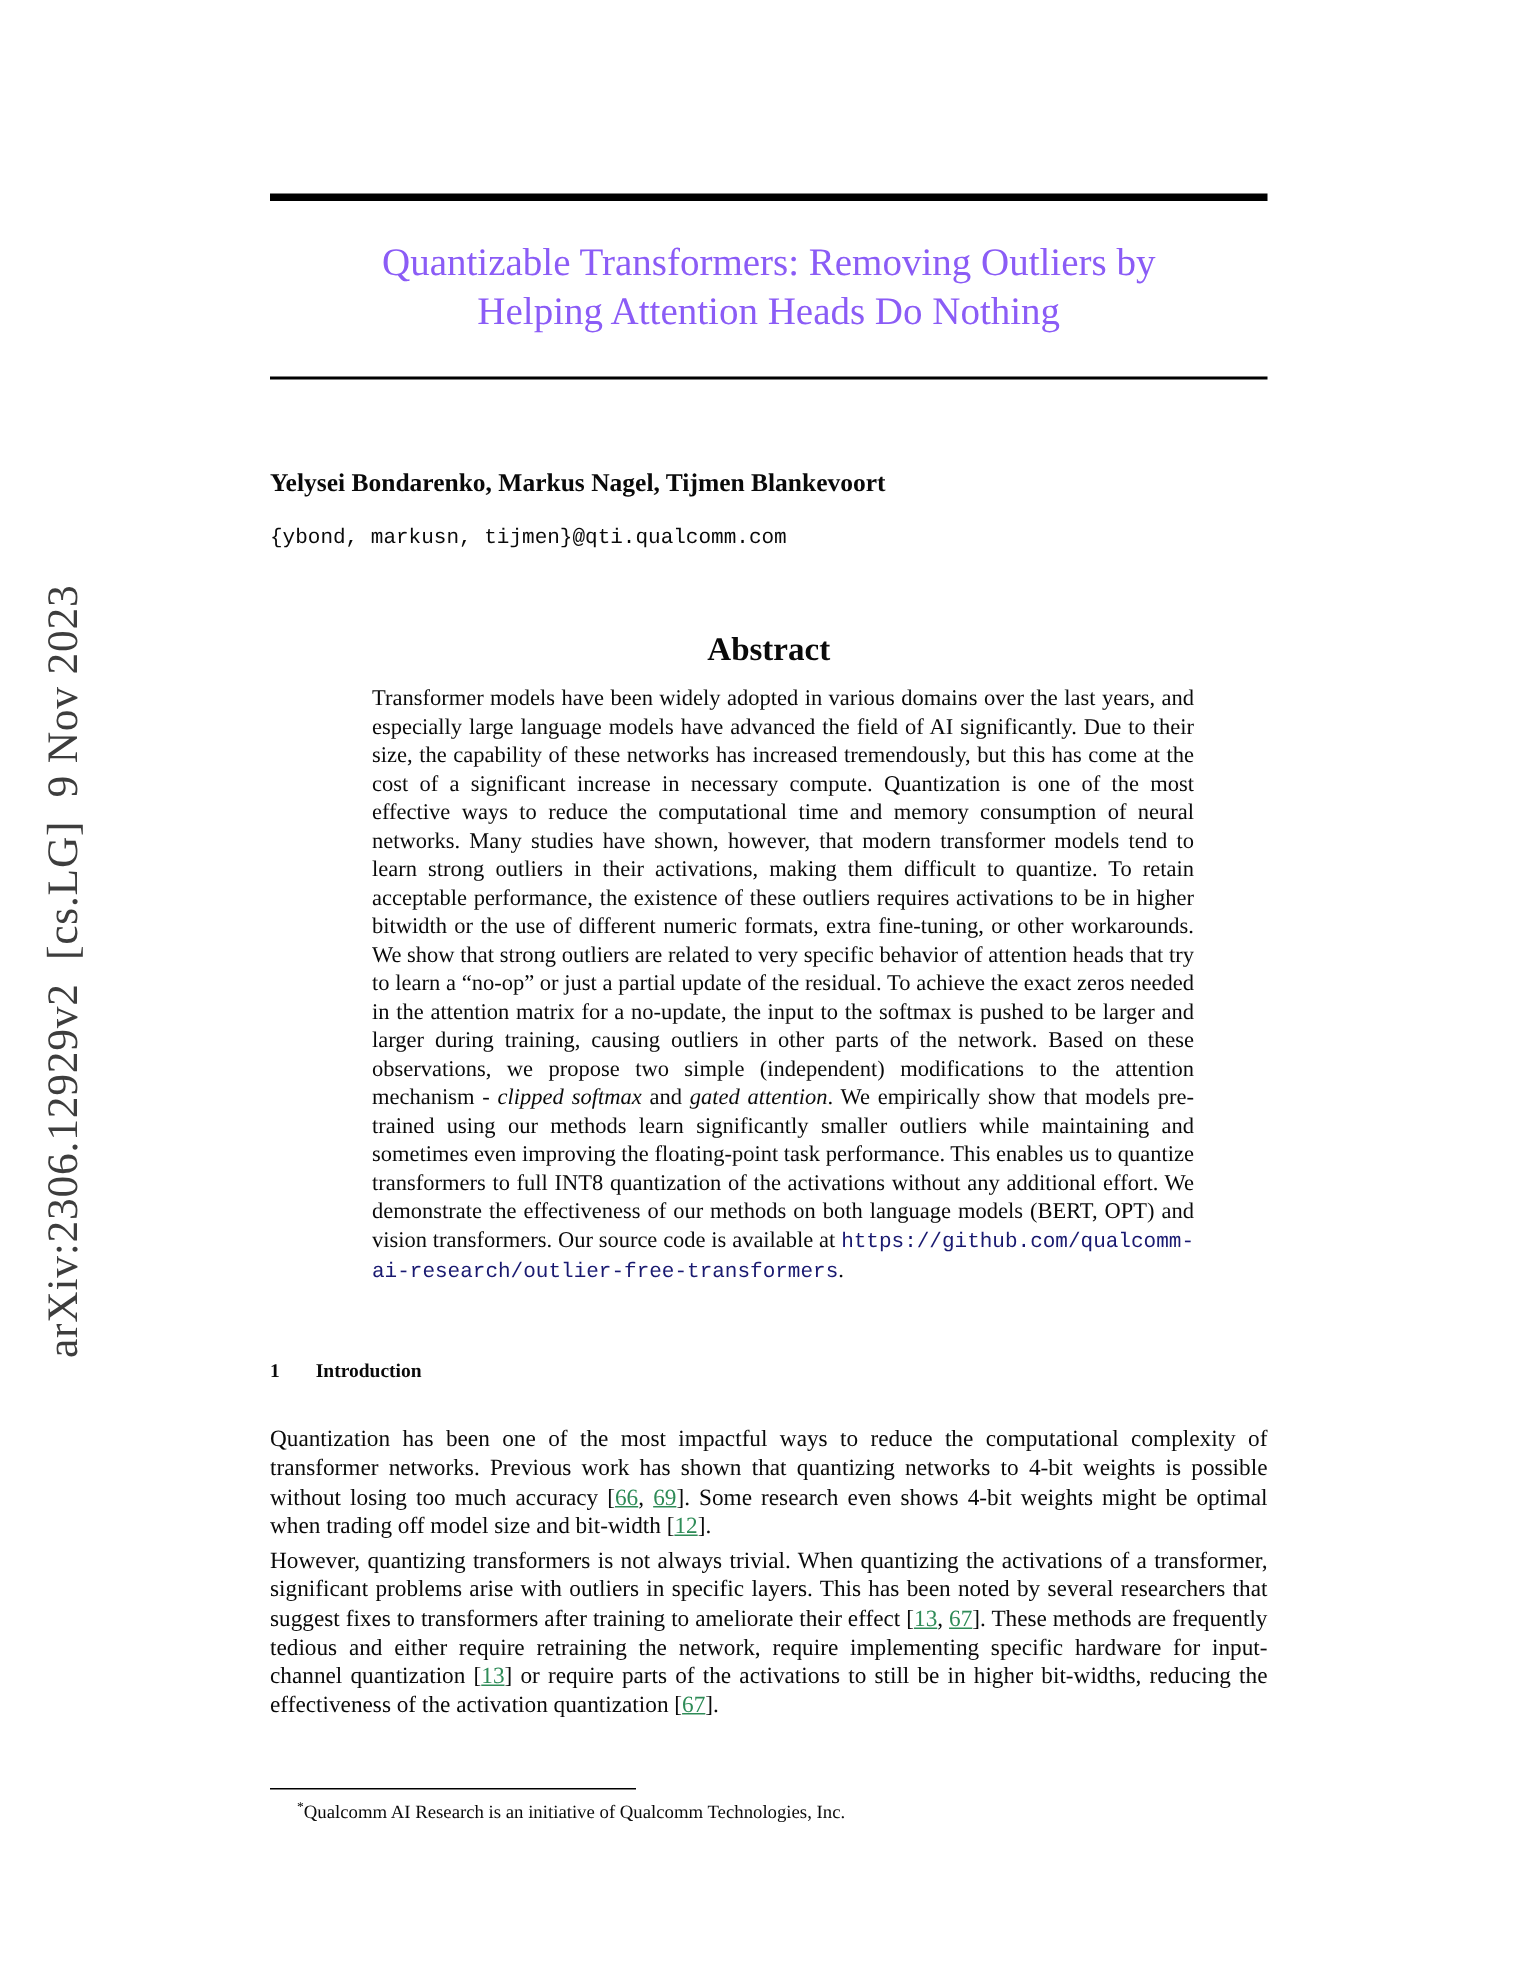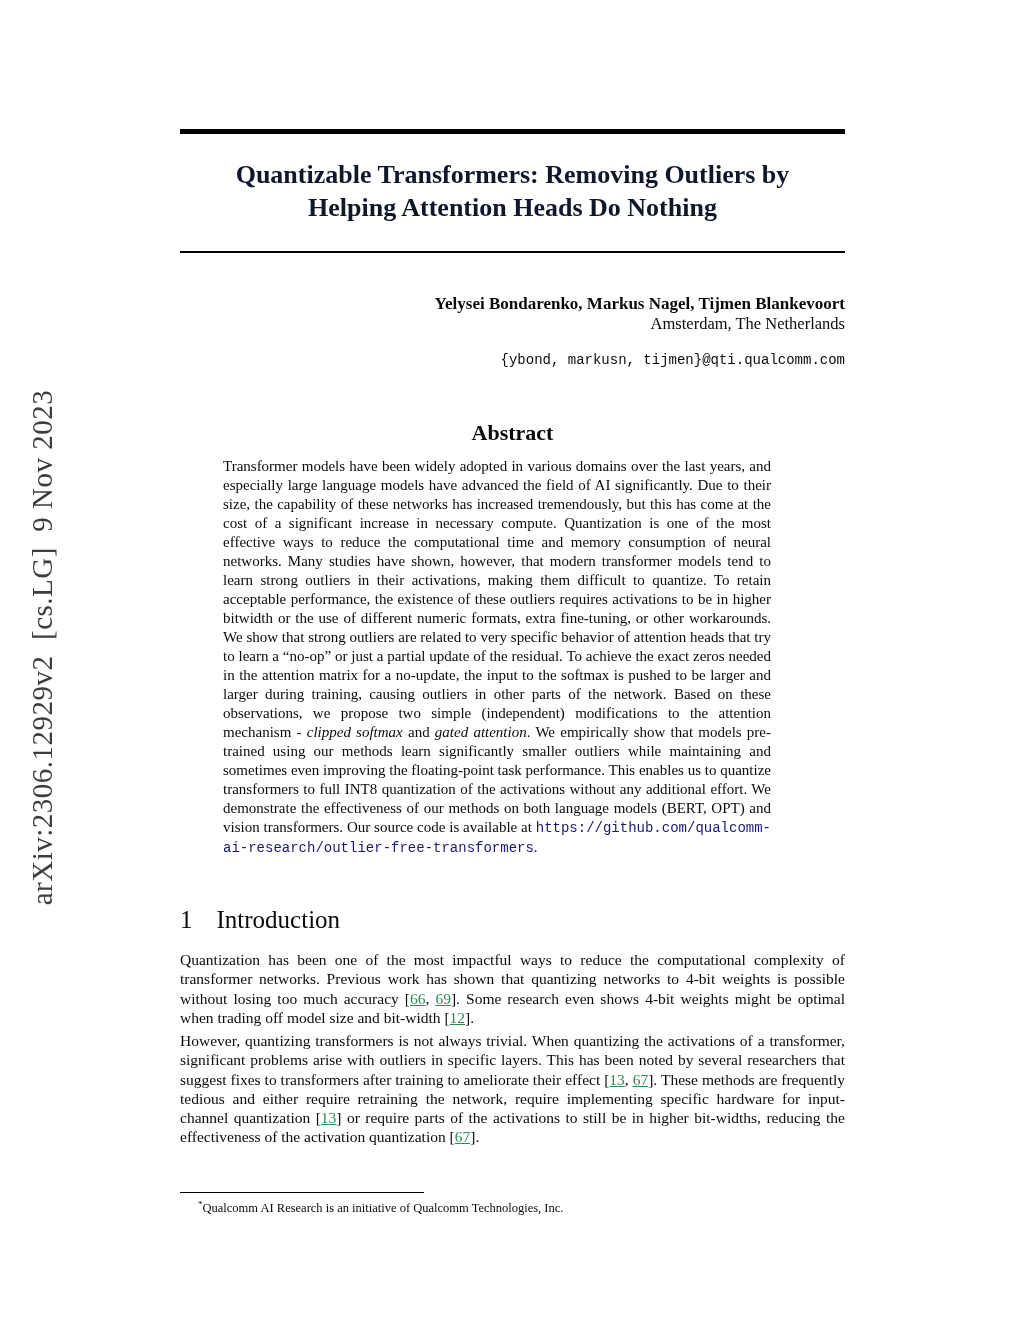--- a/index.html
+++ b/index.html
@@ -20,48 +20,48 @@
     font-size: 29px; white-space: pre;
     color: var(--stamp, #3d3d3d);
     letter-spacing: 0.5px;
   }
 
   .rule-thick { position: absolute; left: 180px; top: 129px; width: 665px; height: 5px; background: #000; }
   .rule-thin  { position: absolute; left: 180px; top: 251px; width: 665px; height: 2px; background: #000; }
 
   .title {
     position: absolute; left: 180px; top: 158px; width: 665px;
-    text-align: center; font-weight: bold; font-size: 26px; line-height: 33px;
-    color: #0f172a;
+    text-align: center; font-weight: normal; font-size: 26px; line-height: 33px;
+    color: #8b5cf6;
   }
   .title-line { display: block; }
 
   .authors-block {
-    position: absolute; left: 180px; top: 294px; width: 665px;
-    text-align: right; font-size: 16.5px; line-height: 19.5px;
+    position: absolute; left: 180px; top: 312px; width: 665px;
+    text-align: left; font-size: 16.5px; line-height: 19.5px;
   }
   .authors-names { font-weight: bold; font-size: 17px; }
   .affiliation sup { font-size: 11px; }
   .email {
     font-family: "Liberation Mono", "DejaVu Sans Mono", monospace;
     font-size: 14px; margin-top: 18px;
   }
 
   .abstract-heading {
     position: absolute; left: 180px; top: 420px; width: 665px;
     text-align: center; font-weight: bold; font-size: 22px;
   }
   .abstract-body {
-    position: absolute; left: 223px; top: 457px; width: 548px;
+    position: absolute; left: 248px; top: 457px; width: 548px;
     font-size: 15px; line-height: 19px; text-align: justify;
   }
 
   .section-heading {
     position: absolute; left: 180px; top: 906px; width: 665px;
-    font-weight: normal; font-size: 25px;
+    font-weight: bold; font-size: 13px;
   }
   .sec-num { margin-right: 24px; }
 
   .body-par {
     position: absolute; left: 180px; width: 665px;
     font-size: 15.5px; line-height: 19.3px; text-align: justify;
   }
   .par-1 { top: 950px; }
   .par-2 { top: 1031px; }
   .par-3 { top: 1152px; }
@@ -97,21 +97,20 @@
 
   <h1 class="title">
     <span class="title-line">Quantizable Transformers: Removing Outliers by</span>
     <span class="title-line">Helping Attention Heads Do Nothing</span>
   </h1>
 
   <div class="rule-thin"></div>
 
   <div class="authors-block">
     <div class="authors-names">Yelysei Bondarenko, Markus Nagel, Tijmen Blankevoort</div>
-    <div class="city">Amsterdam, The Netherlands</div>
     <div class="email">{ybond, markusn, tijmen}@qti.qualcomm.com</div>
   </div>
 
   <h2 class="abstract-heading">Abstract</h2>
   <p class="abstract-body"><span class="seg-text">Transformer models have been widely adopted in various domains over the last years, and especially large language models have advanced the field of AI significantly. Due to their size, the capability of these networks has increased tremendously, but this has come at the cost of a significant increase in necessary compute. Quantization is one of the most effective ways to reduce the computational time and memory consumption of neural networks. Many studies have shown, however, that modern transformer models tend to learn strong outliers in their activations, making them difficult to quantize. To retain acceptable performance, the existence of these outliers requires activations to be in higher bitwidth or the use of different numeric formats, extra fine-tuning, or other workarounds. We show that strong outliers are related to very specific behavior of attention heads that try to learn a “no-op” or just a partial update of the residual. To achieve the exact zeros needed in the attention matrix for a no-update, the input to the softmax is pushed to be larger and larger during training, causing outliers in other parts of the network. Based on these observations, we propose two simple (independent) modifications to the attention mechanism - </span><span class="seg-i">clipped softmax</span><span class="seg-text"> and </span><span class="seg-i">gated attention</span><span class="seg-text">. We empirically show that models pre-trained using our methods learn significantly smaller outliers while maintaining and sometimes even improving the floating-point task performance. This enables us to quantize transformers to full INT8 quantization of the activations without any additional effort. We demonstrate the effectiveness of our methods on both language models (BERT, OPT) and vision transformers. Our source code is available at </span><a class="seg-link" href="#">https://github.com/qualcomm-ai-research/outlier-free-transformers</a><span class="seg-text">.</span></p>
 
   <h2 class="section-heading">
     <span class="sec-num">1</span><span class="sec-title">Introduction</span>
   </h2>
 

